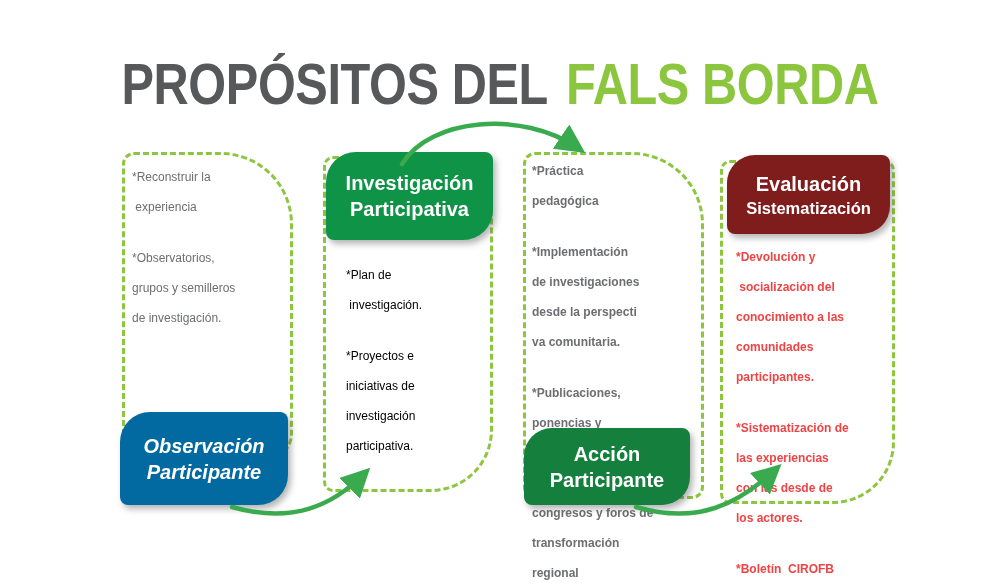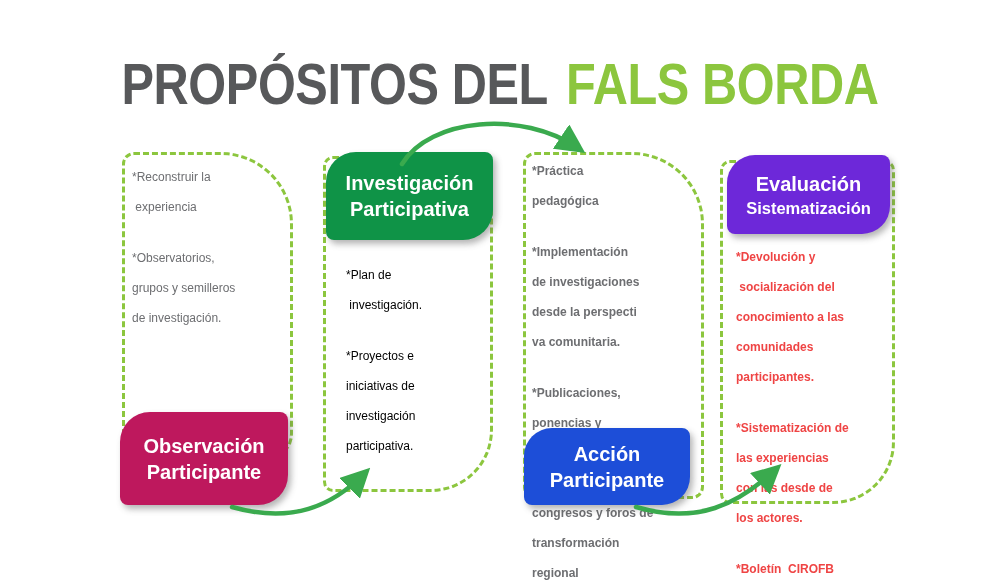--- a/index.html
+++ b/index.html
@@ -94,33 +94,33 @@
 conocimiento a las
 comunidades
 participantes.</p>
     <p>*Sistematización de
 las experiencias
 con las desde de
 los actores.</p>
     <p>*Boletín  CIROFB</p>
   </div>
 
-  <div id="badge1" class="badge" style="background: #be185d;">
+  <div id="badge1" class="badge" style="background: #0369a1; font-style: italic;">
     <span class="line line1">Observación</span>
     <span class="line line2">Participante</span>
   </div>
   <div id="badge2" class="badge" style="background: rgb(15, 147, 71);">
     <span class="line line1">Investigación</span>
     <span class="line line2">Participativa</span>
   </div>
-  <div id="badge3" class="badge" style="background: #1d4ed8;">
+  <div id="badge3" class="badge" style="background: #15803d;">
     <span class="line line1">Acción</span>
     <span class="line line2">Participante</span>
   </div>
-  <div id="badge4" class="badge" style="background: #6d28d9;">
+  <div id="badge4" class="badge" style="background: #7f1d1d;">
     <span class="line line1">Evaluación</span>
     <span class="line line2">Sistematización</span>
   </div>
 
   <svg id="arrows" viewBox="0 0 1000 585" xmlns="http://www.w3.org/2000/svg">
     <defs>
       <marker id="ah" viewBox="0 0 10 10" refX="7" refY="5" markerWidth="6.5" markerHeight="6.5" orient="auto-start-reverse">
         <path d="M0,0 L10,5 L0,10 Z" style="fill: rgb(58, 170, 78);"></path>
       </marker>
     </defs>

